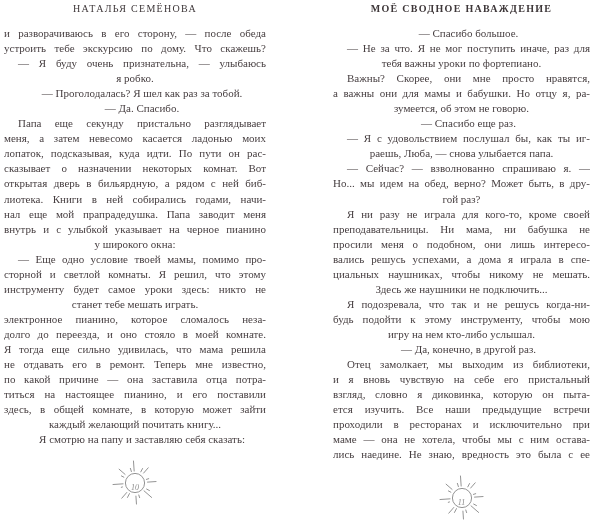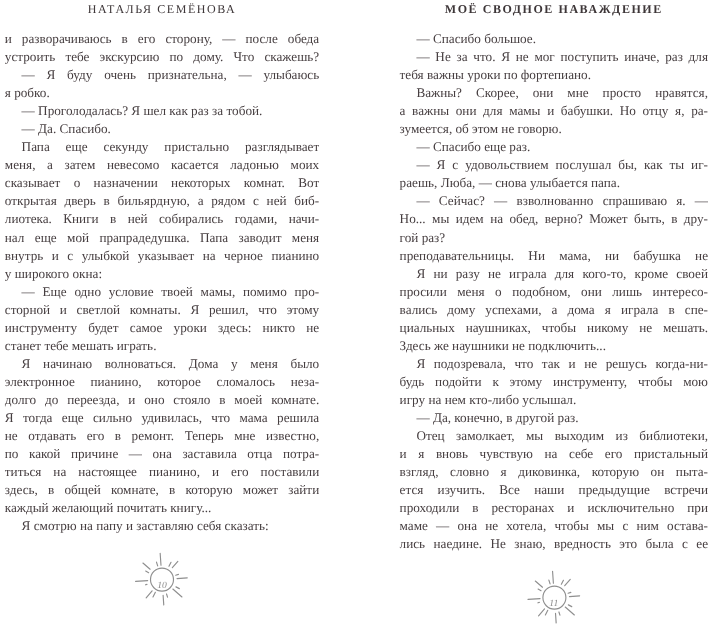--- a/index.html
+++ b/index.html
@@ -13,21 +13,21 @@
   .page.right{left:333px;width:257px;}
   .hdr{
     margin-top:3px;text-align:center;font-size:10px;line-height:12px;
     letter-spacing:1.3px;color:#3e3739;white-space:nowrap;
   }
   .hdr-left{font-weight:normal;}
   .hdr-right{font-weight:bold;}
   .body{margin-top:11px;font-size:11px;color:#463e40;}
   .ln{
     height:15.05px;line-height:15.05px;overflow:hidden;
-    text-align:left;
+    text-align:center;
   }
   .ln.j{text-align:justify;text-align-last:justify;}
   .ln.ind{text-indent:14px;}
   .sunwrap{margin-top:13px;display:flex;justify-content:center;}
   .sun{position:relative;width:54px;height:46px;}
   .sun svg{width:54px;height:46px;display:block;}
   .pnum{
     position:absolute;left:0;top:4px;width:100%;height:100%;
     display:flex;align-items:center;justify-content:center;
     font-style:italic;font-size:8px;color:#8a8a8a;
@@ -43,31 +43,31 @@
     <div class="hdr hdr-left">НАТАЛЬЯ СЕМЁНОВА</div>
     <div class="body">
         <div class="ln j">и разворачиваюсь в его сторону, — после обеда</div>
         <div class="ln j">устроить тебе экскурсию по дому. Что скажешь?</div>
         <div class="ln j ind">— Я буду очень признательна, — улыбаюсь</div>
         <div class="ln">я робко.</div>
         <div class="ln ind">— Проголодалась? Я шел как раз за тобой.</div>
         <div class="ln ind">— Да. Спасибо.</div>
         <div class="ln j ind">Папа еще секунду пристально разглядывает</div>
         <div class="ln j">меня, а затем невесомо касается ладонью моих</div>
+        <div class="ln j">лопаток, подсказывая, куда идти. По пути он рас-</div>
         <div class="ln j">сказывает о назначении некоторых комнат. Вот</div>
         <div class="ln j">открытая дверь в бильярдную, а рядом с ней биб-</div>
         <div class="ln j">лиотека. Книги в ней собирались годами, начи-</div>
         <div class="ln j">нал еще мой прапрадедушка. Папа заводит меня</div>
         <div class="ln j">внутрь и с улыбкой указывает на черное пианино</div>
         <div class="ln">у широкого окна:</div>
         <div class="ln j ind">— Еще одно условие твоей мамы, помимо про-</div>
         <div class="ln j">сторной и светлой комнаты. Я решил, что этому</div>
         <div class="ln j">инструменту будет самое уроки здесь: никто не</div>
         <div class="ln">станет тебе мешать играть.</div>
-        <div class="ln j ind">Я начинаю волноваться. Дома у меня было</div>
         <div class="ln j">электронное пианино, которое сломалось неза-</div>
         <div class="ln j">долго до переезда, и оно стояло в моей комнате.</div>
         <div class="ln j">Я тогда еще сильно удивилась, что мама решила</div>
         <div class="ln j">не отдавать его в ремонт. Теперь мне известно,</div>
         <div class="ln j">по какой причине — она заставила отца потра-</div>
         <div class="ln j">титься на настоящее пианино, и его поставили</div>
         <div class="ln j">здесь, в общей комнате, в которую может зайти</div>
         <div class="ln">каждый желающий почитать книгу...</div>
         <div class="ln ind">Я смотрю на папу и заставляю себя сказать:</div>
       </div>
@@ -105,24 +105,24 @@
         <div class="ln">тебя важны уроки по фортепиано.</div>
         <div class="ln j ind">Важны? Скорее, они мне просто нравятся,</div>
         <div class="ln j">а важны они для мамы и бабушки. Но отцу я, ра-</div>
         <div class="ln">зумеется, об этом не говорю.</div>
         <div class="ln ind">— Спасибо еще раз.</div>
         <div class="ln j ind">— Я с удовольствием послушал бы, как ты иг-</div>
         <div class="ln">раешь, Люба, — снова улыбается папа.</div>
         <div class="ln j ind">— Сейчас? — взволнованно спрашиваю я. —</div>
         <div class="ln j">Но... мы идем на обед, верно? Может быть, в дру-</div>
         <div class="ln">гой раз?</div>
+        <div class="ln j ind">Я ни разу не играла для кого-то, кроме своей</div>
         <div class="ln j">преподавательницы. Ни мама, ни бабушка не</div>
-        <div class="ln j ind">Я ни разу не играла для кого-то, кроме своей</div>
         <div class="ln j">просили меня о подобном, они лишь интересо-</div>
-        <div class="ln j">вались дому успехами, а дома я играла в спе-</div>
+        <div class="ln j">вались решусь успехами, а дома я играла в спе-</div>
         <div class="ln j">циальных наушниках, чтобы никому не мешать.</div>
         <div class="ln">Здесь же наушники не подключить...</div>
         <div class="ln j ind">Я подозревала, что так и не решусь когда-ни-</div>
         <div class="ln j">будь подойти к этому инструменту, чтобы мою</div>
         <div class="ln">игру на нем кто-либо услышал.</div>
         <div class="ln ind">— Да, конечно, в другой раз.</div>
         <div class="ln j ind">Отец замолкает, мы выходим из библиотеки,</div>
         <div class="ln j">и я вновь чувствую на себе его пристальный</div>
         <div class="ln j">взгляд, словно я диковинка, которую он пыта-</div>
         <div class="ln j">ется изучить. Все наши предыдущие встречи</div>

